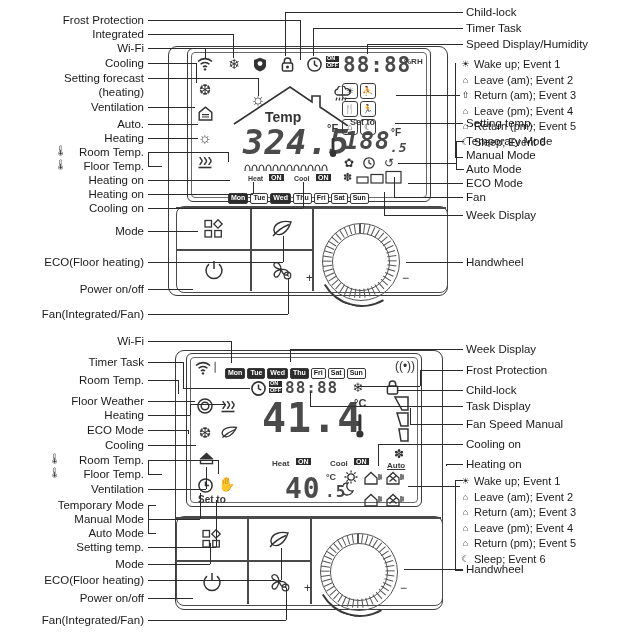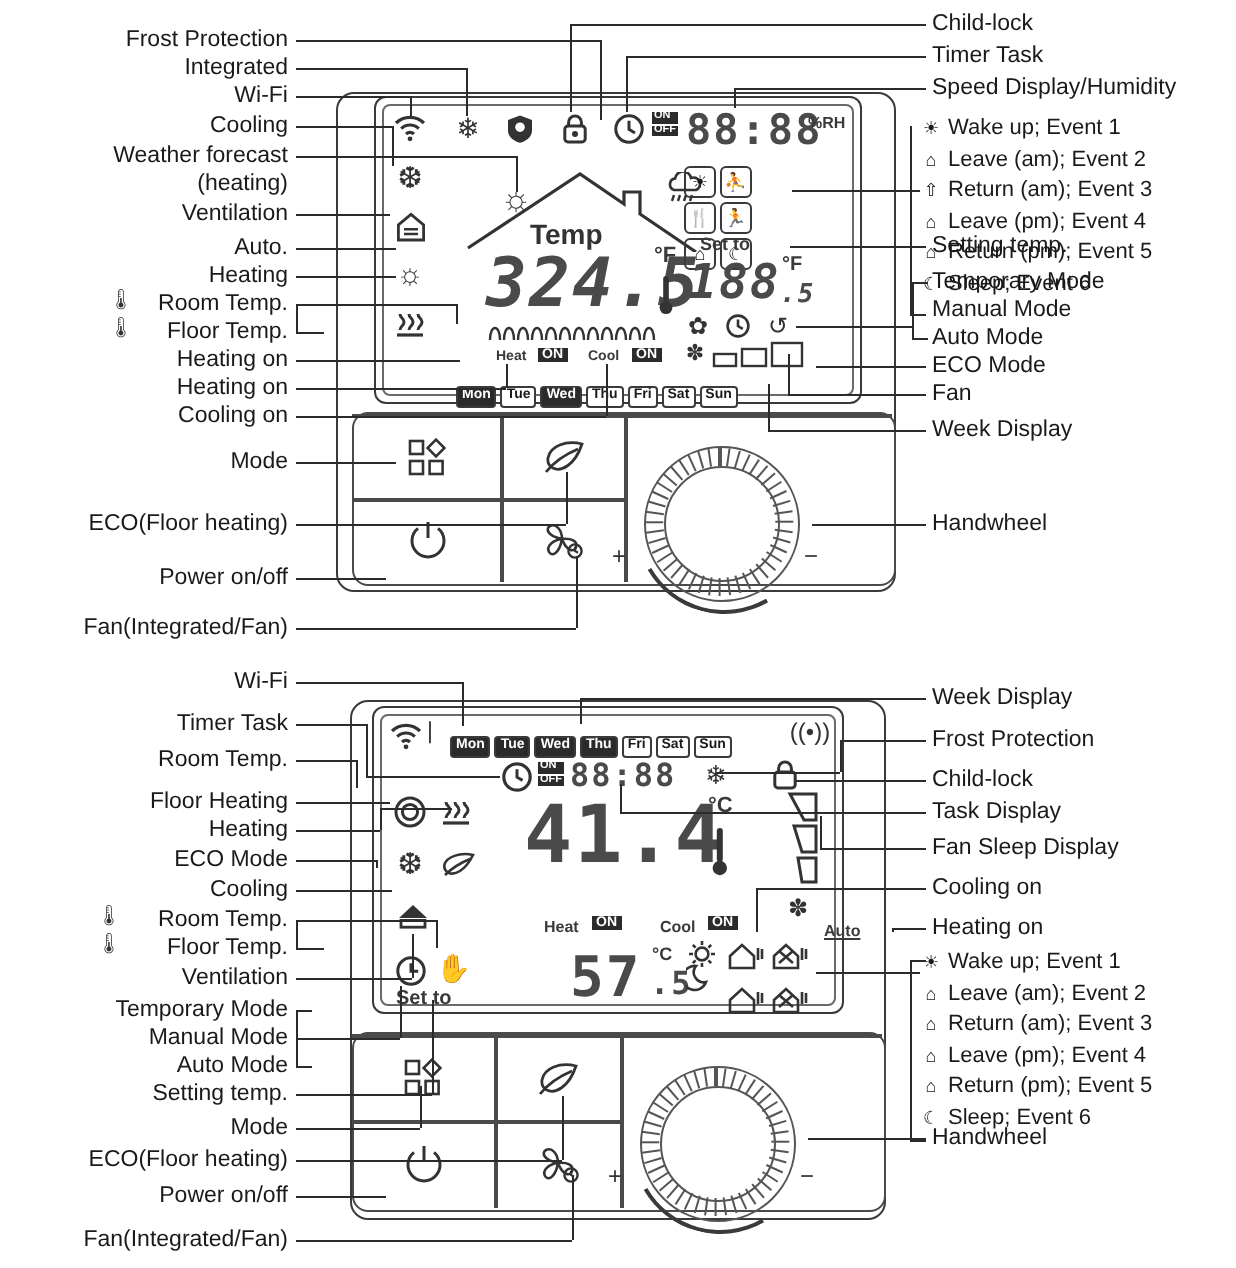--- a/index.html
+++ b/index.html
@@ -254,21 +254,21 @@
     <div class="tick" style="height: 9px; left: 37.35px; top: 1px; transform: rotate(351.818deg); transform-origin: 50% 37px;"></div>
   </div>
 <div class="arc" style="left:318px;top:219px;width:84px;height:84px;transform:rotate(15deg);"></div>
 <div class="pm" style="left:306px;top:271px;">+</div>
 <div class="pm" style="left:402px;top:271px;">−</div>
 
 <div class="lbl r" style="left:0;top:14px;width:144px;">Frost Protection</div>
 <div class="lbl r" style="left:0;top:28px;width:144px;">Integrated</div>
 <div class="lbl r" style="left:0;top:42px;width:144px;">Wi-Fi</div>
 <div class="lbl r" style="left:0;top:57px;width:144px;">Cooling</div>
-<div class="lbl r" style="left:0;top:72px;width:144px;">Weather forecast</div>
+<div class="lbl r" style="left:0;top:72px;width:144px;">Setting forecast</div>
 <div class="lbl r" style="left:0;top:86px;width:144px;">(heating)</div>
 <div class="lbl r" style="left:0;top:101px;width:144px;">Ventilation</div>
 <div class="lbl r" style="left:0;top:118px;width:144px;">Auto.</div>
 <div class="lbl r" style="left:0;top:132px;width:144px;">Heating</div>
 <div class="lbl r" style="left:0;top:146px;width:144px;">Room Temp.</div>
 <div class="ic" style="left:56px;top:145px;width:9px;height:12px;font-size:10px;color:#333;">🌡</div>
 <div class="lbl r" style="left:0;top:160px;width:144px;">Floor Temp.</div>
 <div class="ic" style="left:56px;top:159px;width:9px;height:12px;font-size:10px;color:#333;">🌡</div>
 <div class="lbl r" style="left:0;top:174px;width:144px;">Heating on</div>
 <div class="lbl r" style="left:0;top:188px;width:144px;">Heating on</div>
@@ -450,28 +450,28 @@
     </svg>
 </div>
 <div style="position:absolute;left:392px;top:396px;">
   <svg width="22" height="48" viewBox="0 0 22 48">
       <path d="M3 1h13v13H10z" fill="none" stroke="#333" stroke-width="1.5"></path>
       <path d="M5 17h11v13H9z" fill="none" stroke="#333" stroke-width="1.5"></path>
       <path d="M7 33h9v12H9z" fill="none" stroke="#333" stroke-width="1.5"></path>
     </svg>
 </div>
 <div class="ic" style="left:392px;top:447px;width:14px;height:13px;font-size:12px;color:#333;">✽</div>
-<div class="smalltxt" style="left:412px;top:461px;font-size:8px;text-decoration:underline;">Auto</div>
+<div class="smalltxt" style="left:387px;top:461px;font-size:8px;text-decoration:underline;">Auto</div>
 
 <div class="smalltxt" style="left:272px;top:459px;font-size:8px;">Heat</div>
 <div class="smalltxt" style="left:296px;top:458px;background:#2b2b2b;color:#fff;padding:0 2px;">ON</div>
 <div class="smalltxt" style="left:330px;top:459px;font-size:8px;">Cool</div>
 <div class="smalltxt" style="left:354px;top:458px;background:#2b2b2b;color:#fff;padding:0 2px;">ON</div>
 
-<div class="seg" style="left:285px;top:472px;font-size:28px;font-weight:bold;">57</div>
+<div class="seg" style="left:285px;top:472px;font-size:28px;font-weight:bold;">40</div>
 <div class="seg" style="left:325px;top:482px;font-size:16px;font-weight:bold;">.5</div>
 <div class="smalltxt" style="left:326px;top:472px;font-size:9px;">°C</div>
 
 <div style="position:absolute;left:343px;top:469px;">
   <svg width="62" height="38" viewBox="0 0 62 38">
     <g stroke="#333" stroke-width="1.3" fill="none">
       <circle cx="8" cy="8" r="3.2"></circle>
         <path d="M8 1.5v2M8 12.5v2M1.5 8h2M12.5 8h2M3.4 3.4l1.4 1.4M11.2 11.2l1.4 1.4M12.6 3.4l-1.4 1.4M4.8 11.2l-1.4 1.4"></path>
       <path d="M22 9 28 3.5 34 9v6h-12z"></path>
         <path d="M36 5v6M38 5.5v5"></path>
@@ -572,21 +572,21 @@
     <div class="tick" style="height: 9px; left: 37.35px; top: 1px; transform: rotate(343.636deg); transform-origin: 50% 37px;"></div>
     <div class="tick" style="height: 9px; left: 37.35px; top: 1px; transform: rotate(351.818deg); transform-origin: 50% 37px;"></div>
   </div>
 <div class="arc" style="left:316px;top:529px;width:84px;height:84px;transform:rotate(15deg);"></div>
 <div class="pm" style="left:304px;top:581px;">+</div>
 <div class="pm" style="left:400px;top:581px;">−</div>
 
 <div class="lbl r" style="left:0;top:335px;width:144px;">Wi-Fi</div>
 <div class="lbl r" style="left:0;top:356px;width:144px;">Timer Task</div>
 <div class="lbl r" style="left:0;top:374px;width:144px;">Room Temp.</div>
-<div class="lbl r" style="left:0;top:395px;width:144px;">Floor Heating</div>
+<div class="lbl r" style="left:0;top:395px;width:144px;">Floor Weather</div>
 <div class="lbl r" style="left:0;top:409px;width:144px;">Heating</div>
 <div class="lbl r" style="left:0;top:424px;width:144px;">ECO Mode</div>
 <div class="lbl r" style="left:0;top:439px;width:144px;">Cooling</div>
 <div class="lbl r" style="left:0;top:454px;width:144px;">Room Temp.</div>
 <div class="ic" style="left:50px;top:453px;width:9px;height:12px;font-size:10px;color:#333;">🌡</div>
 <div class="lbl r" style="left:0;top:468px;width:144px;">Floor Temp.</div>
 <div class="ic" style="left:50px;top:467px;width:9px;height:12px;font-size:10px;color:#333;">🌡</div>
 <div class="lbl r" style="left:0;top:483px;width:144px;">Ventilation</div>
 <div class="lbl r" style="left:0;top:499px;width:144px;">Temporary Mode</div>
 <div class="lbl r" style="left:0;top:513px;width:144px;">Manual Mode</div>
@@ -629,21 +629,21 @@
 <div class="ln lnh" style="left:148px;top:580px;width:133px;"></div>
 <div class="ln lnv" style="left:281px;top:548px;height:32px;"></div>
 <div class="ln lnh" style="left:148px;top:598px;width:45px;"></div>
 <div class="ln lnh" style="left:148px;top:620px;width:138px;"></div>
 <div class="ln lnv" style="left:286px;top:588px;height:32px;"></div>
 
 <div class="lbl" style="left:466px;top:343px;">Week Display</div>
 <div class="lbl" style="left:466px;top:364px;">Frost Protection</div>
 <div class="lbl" style="left:466px;top:384px;">Child-lock</div>
 <div class="lbl" style="left:466px;top:400px;">Task Display</div>
-<div class="lbl" style="left:466px;top:418px;">Fan Sleep Display</div>
+<div class="lbl" style="left:466px;top:418px;">Fan Speed Manual</div>
 <div class="lbl" style="left:466px;top:438px;">Cooling on</div>
 <div class="lbl" style="left:466px;top:458px;">Heating on</div>
 <div class="evlist" style="left:460px;top:474px;">
   <div>
       <span class="evico">☀</span>
       <span>Wake up; Event 1</span>
     </div>
   <div>
       <span class="evico">⌂</span>
       <span>Leave (am); Event 2</span>

